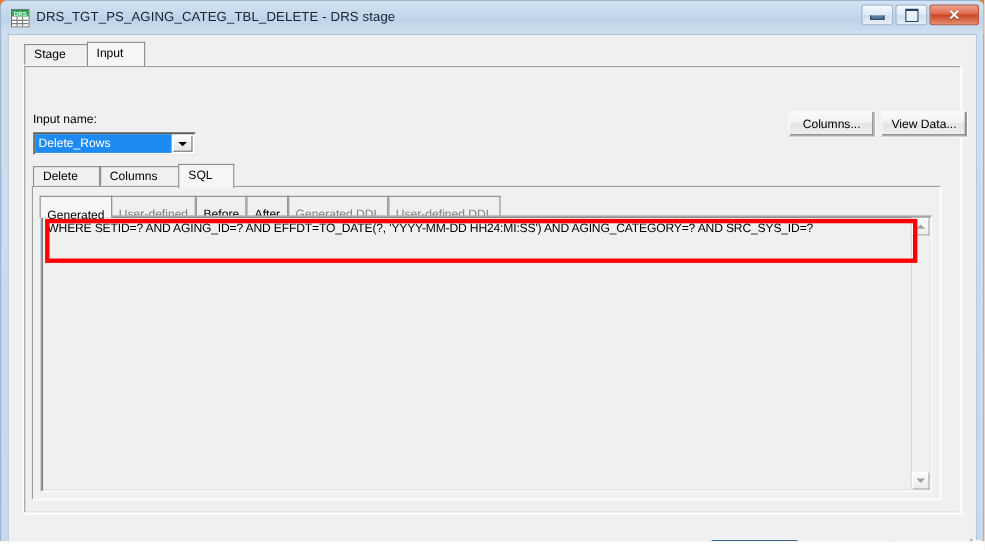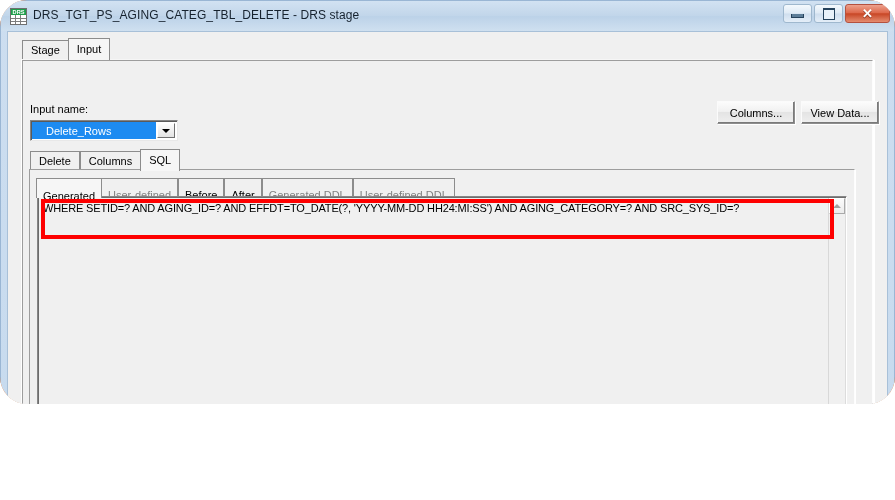--- a/index.html
+++ b/index.html
@@ -10,25 +10,24 @@
   body {
     font-family: "Liberation Sans", sans-serif;
     font-size: 11px;
     color: #000000;
     -webkit-font-smoothing: none;
   }
 
   #window {
     position: relative;
     width: 895px;
-    height: 404px;
+    height: 492px;
     box-sizing: border-box;
     background: #f97316;
     overflow: hidden;
-    border-radius: 27px;
   }
 
   
   .frame {
     position: absolute;
     left: 0; top: 0;
     width: 895px; height: 500px;
     box-sizing: border-box;
     border: 1px solid #9ab6d4;
     border-radius: 6px 6px 0 0;
@@ -125,21 +124,21 @@
     left: 14px; top: 6px;
     height: 21px;
     display: flex;
     align-items: flex-end;
   }
   .tab {
     box-sizing: border-box;
     background: #f0f0f0;
     border: 1px solid #8c8c8c;
     border-bottom: none;
-    padding: 2px 8px 2px 8px;
+    padding: 2px 19px 2px 8px;
     font-size: 11px;
     color: #000;
     height: 19px;
     line-height: 15px;
     white-space: nowrap;
     position: relative;
   }
   .tab.sel {
     background: #f6f6f6;
     height: 22px;
@@ -189,21 +188,21 @@
     box-shadow: inset 1px 1px 0 #5a5a5a;
     display: flex;
     align-items: stretch;
   }
   .combo-value {
     flex: 1;
     background: #1d8bf1;
     color: #ffffff;
     font-size: 11px;
     line-height: 18px;
-    padding-left: 14px;
+    padding-left: 3px;
     margin: 1px 0 1px 1px;
     overflow: hidden;
     white-space: nowrap;
   }
   .combo-btn {
     width: 18px;
     margin: 2px 2px 2px 1px;
     box-sizing: border-box;
     background: linear-gradient(to bottom, #fdfdfd, #e3e3e3);
     border: 1px solid #707070;

